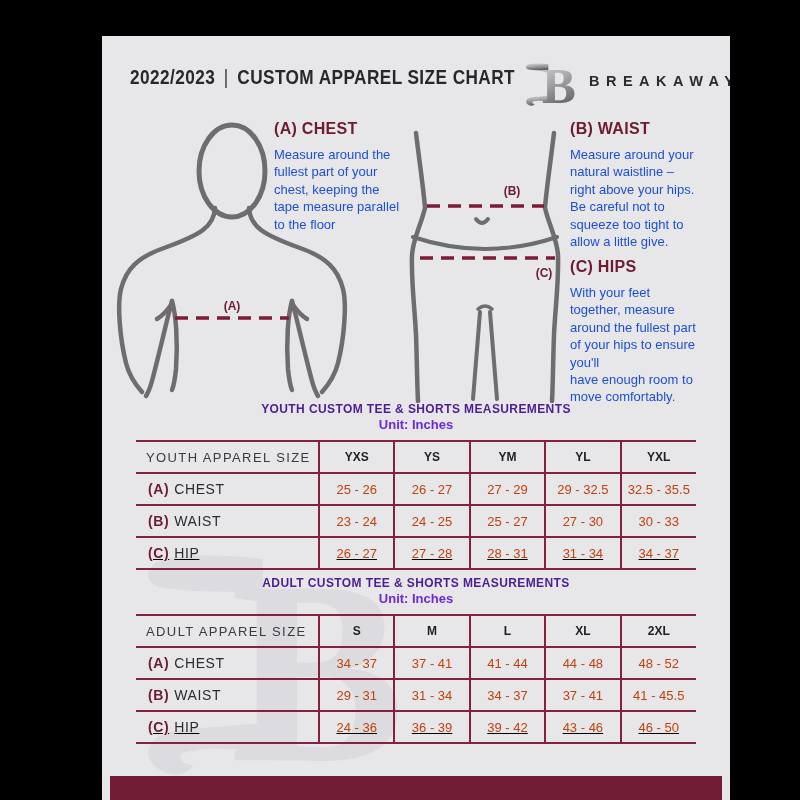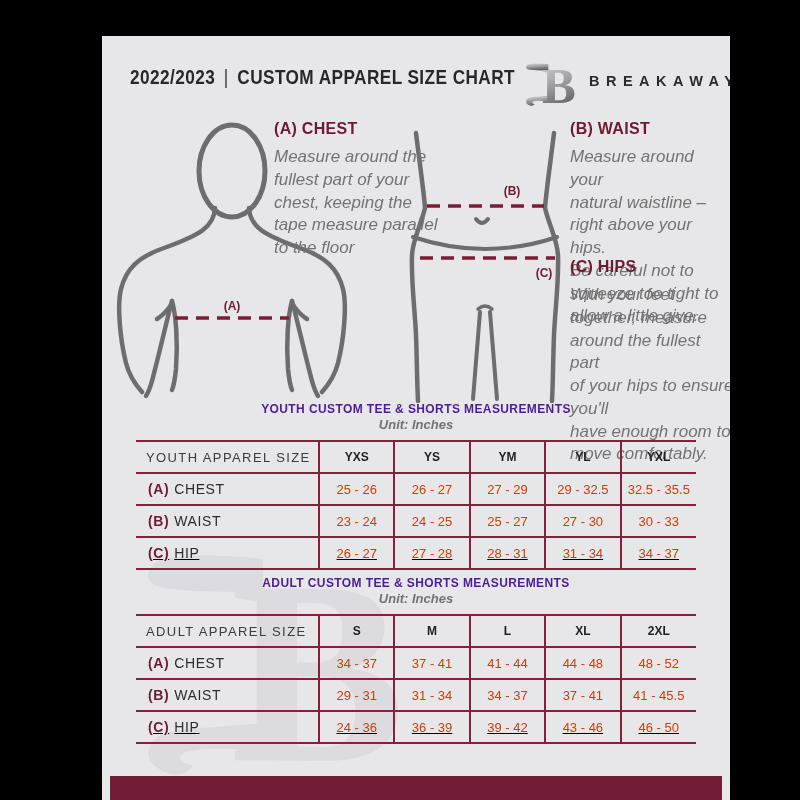--- a/index.html
+++ b/index.html
@@ -22,37 +22,37 @@
   .logo-svg{position:absolute;left:420px;top:0;}
   .brand{
     position:absolute;left:487px;top:15px;font-weight:700;font-size:14.5px;
     letter-spacing:6.5px;color:#2b2b2d;white-space:nowrap;
   }
   
   .figures{position:absolute;left:0;top:75px;z-index:1;}
   .guide-block{position:absolute;z-index:2;}
   .guide-heading{font-weight:700;font-size:16px;color:#6e1a31;letter-spacing:.3px;margin:0 0 8px 0;}
   .guide-desc{
-    font-style:italic;font-size:17px;line-height:1.34;color:#737373;
+    font-size:13px;line-height:1.34;color:#1d4ed8;
     white-space:pre-line;margin:0;font-weight:500;
   }
   .block-a{left:172px;top:84px;width:170px;}
   .block-b{left:468px;top:84px;width:160px;}
   .block-c{left:468px;top:222px;width:164px;}
   
   .size-section{position:absolute;left:0;width:628px;z-index:2;}
   .youth-section{top:366px;}
   .adult-section{top:540px;}
   .section-title{
     text-align:center;font-weight:700;font-size:12px;color:#4c1d95;
     letter-spacing:.4px;margin:0;
   }
   .section-unit{
-    text-align:center;font-weight:700;font-style:italic;font-size:13px;
-    color:#737373;margin:1px 0 0 0;
+    text-align:center;font-weight:700;font-size:13px;
+    color:#6d28d9;margin:1px 0 0 0;
   }
   table.size-table{
     width:560px;margin:8px auto 0 auto;border-collapse:collapse;table-layout:fixed;
   }
   table.size-table col.label-col{width:183px;}
   table.size-table tr{border-top:2px solid #87203c;}
   table.size-table tr.last{border-bottom:2px solid #87203c;text-decoration:underline;}
   table.size-table th,table.size-table td{
     padding:0;height:30px;background:transparent;
   }

